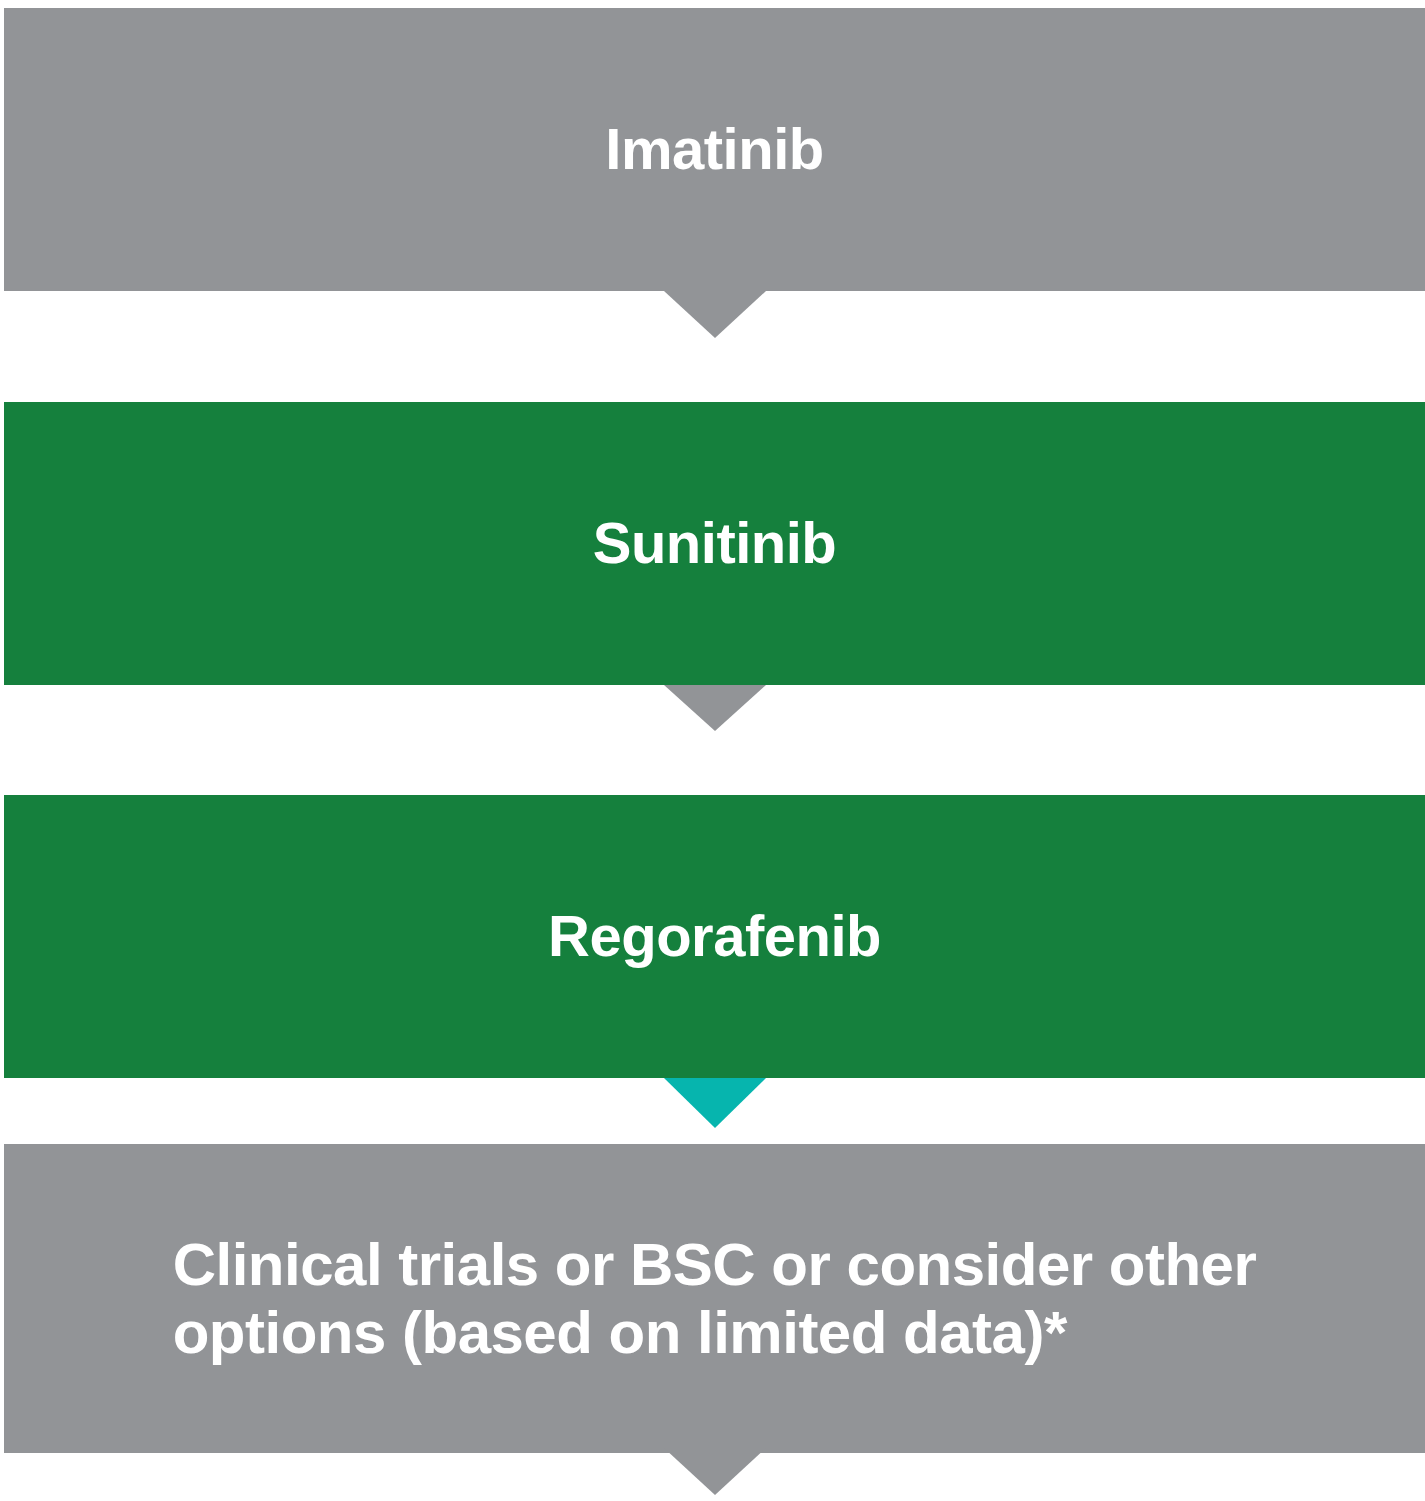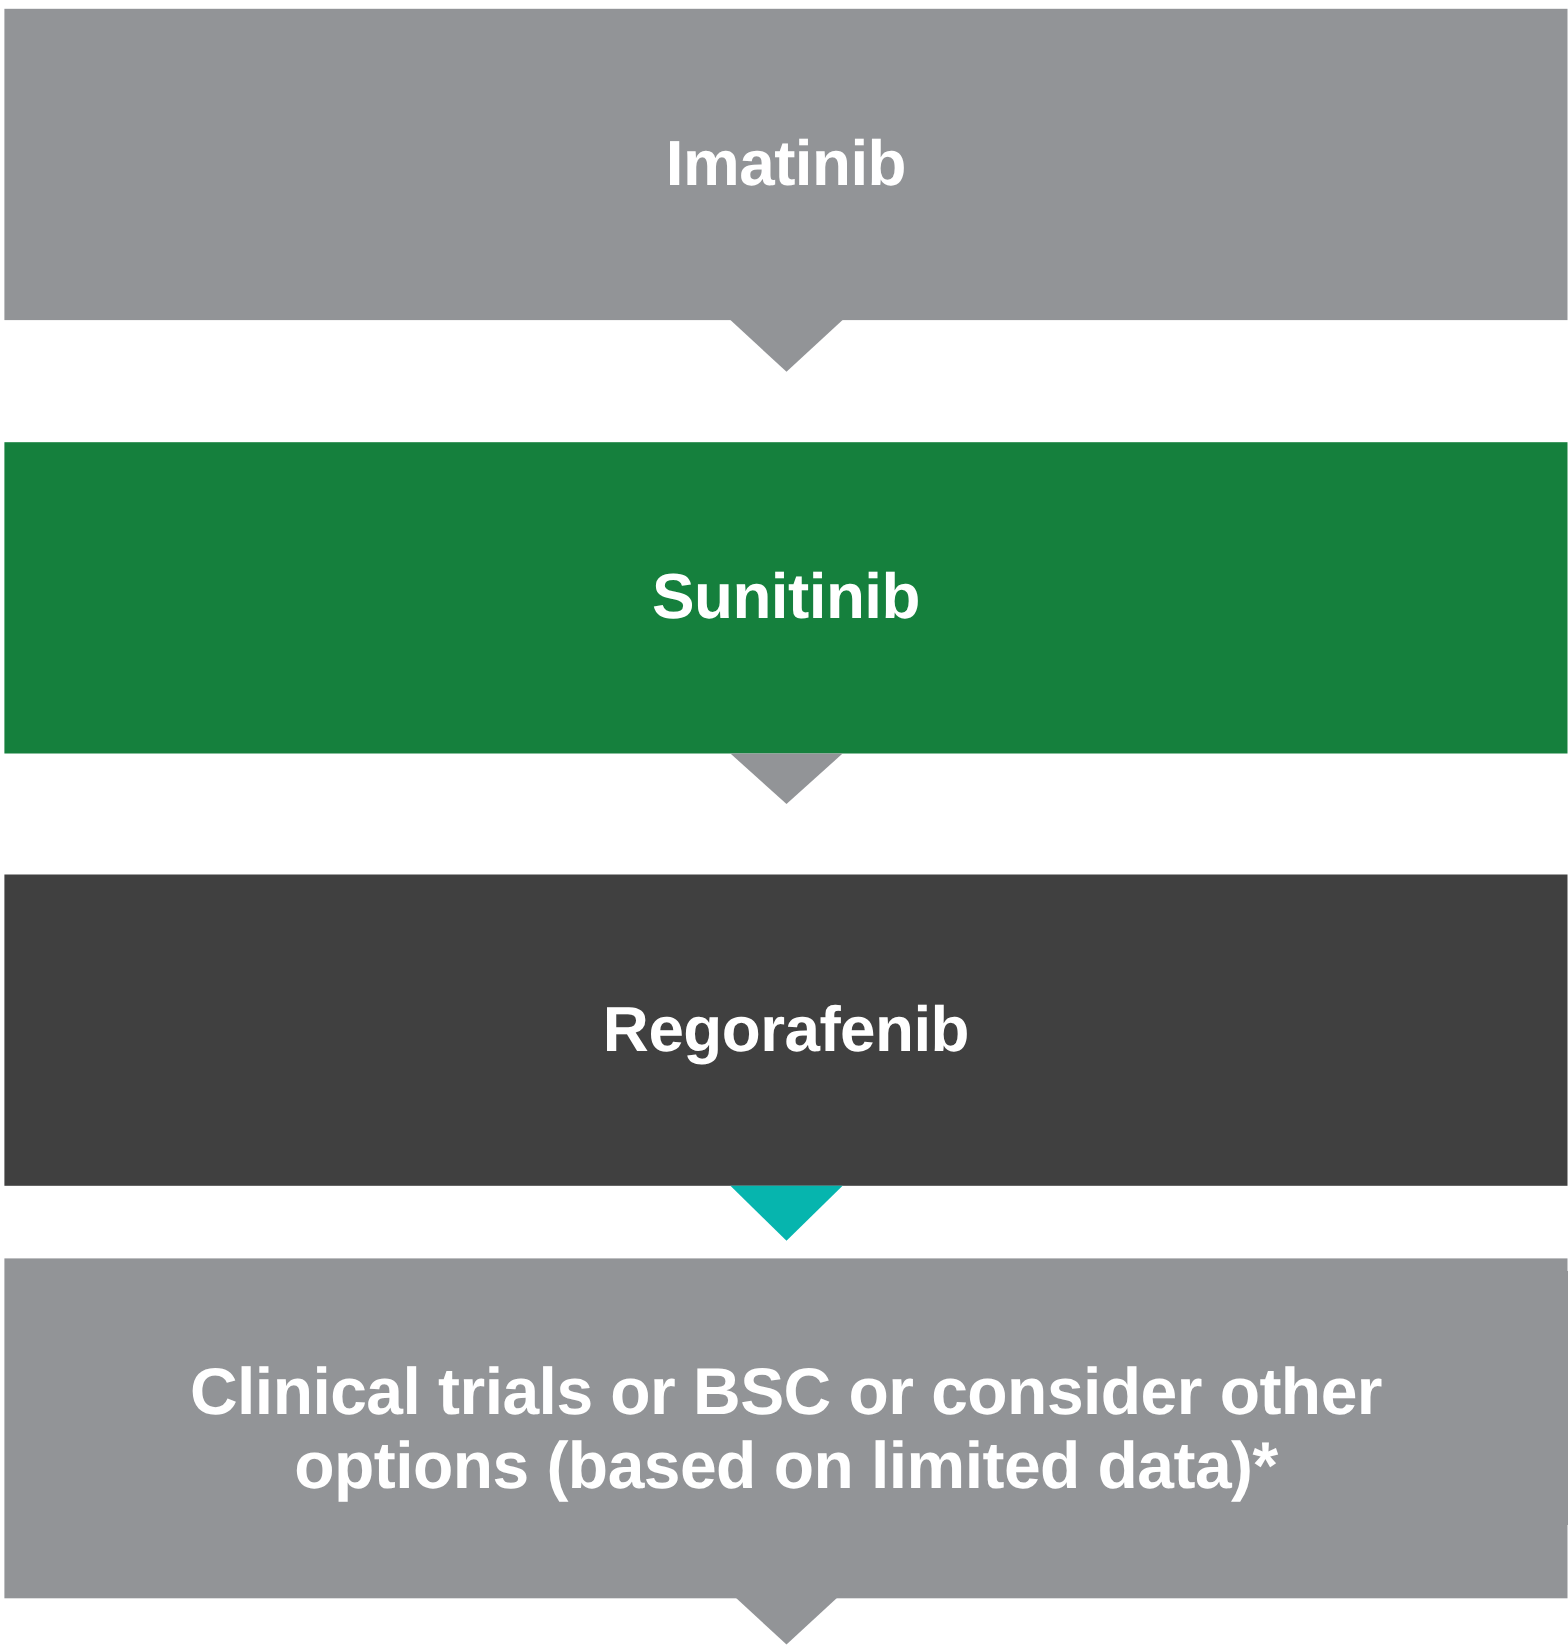--- a/index.html
+++ b/index.html
@@ -33,21 +33,21 @@
     display: flex;
     align-items: center;
     justify-content: center;
     box-sizing: border-box;
     padding: 0 60px;
   }
   .step-label {
     color: #ffffff;
     font-family: "Liberation Sans", sans-serif;
     font-weight: bold;
-    text-align: center;
+    text-align: left;
     line-height: 1.12;
     letter-spacing: -0.5px;
     white-space: pre-line;
   }
   .step-arrow {
     position: absolute;
     left: 50%;
     transform: translateX(-50%);
     width: 0;
     height: 0;
@@ -92,21 +92,21 @@
   <div class="flow-step" id="step-1">
     <div class="step-box" style="background:#15803d;">
       <span class="step-label label-lg">Sunitinib</span>
     </div>
   </div>
   <div class="arrow-wrap">
     <div class="step-arrow" id="arrow-1"></div>
   </div>
 
   <div class="flow-step" id="step-2">
-    <div class="step-box" style="background:#404040;">
+    <div class="step-box" style="background:#15803d;">
       <span class="step-label label-lg">Regorafenib</span>
     </div>
   </div>
   <div class="arrow-wrap">
     <div class="step-arrow" id="arrow-2"></div>
   </div>
 
   <div class="flow-step" id="step-3">
     <div class="step-box" style="background:#929497;">
       <span class="step-label label-xl">Clinical trials or BSC or consider other

